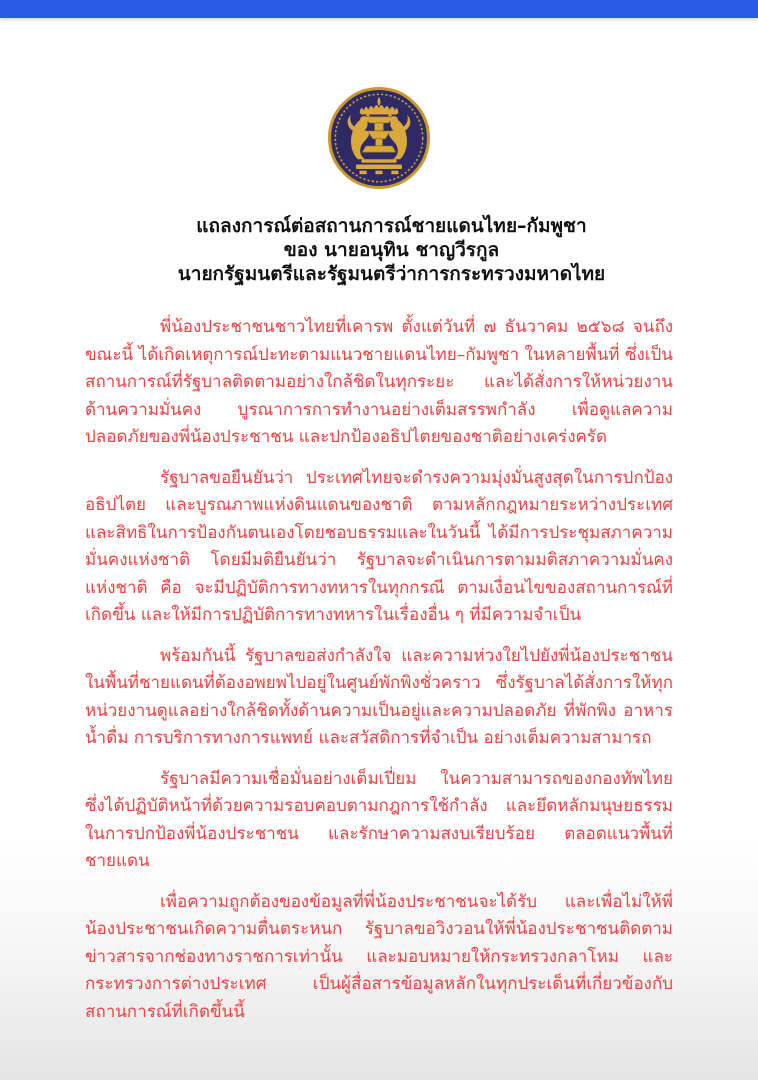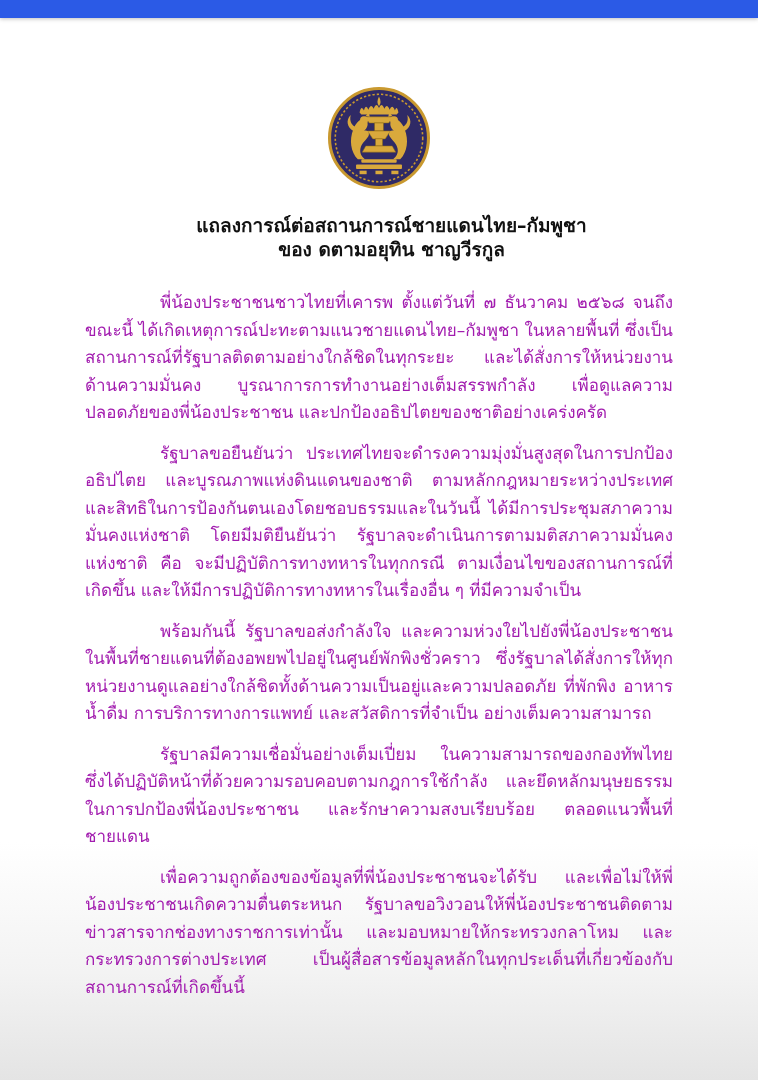--- a/index.html
+++ b/index.html
@@ -31,21 +31,21 @@
     line-height: 24px;
     color: #111111;
   }
   .title-block div { white-space: nowrap; padding-left: 25px; }
   .body-text {
     width: 588px;
     margin: 28px auto 0 auto;
     font-size: 17px;
     line-height: 27.5px;
     text-align: justify;
-    color: #a21caf;
+    color: #ef4444;
   }
   .body-text p {
     margin: 0 0 13px 0;
     text-indent: 75px;
   }
 </style>
 </head>
 <body>
 
 <div class="page">
@@ -87,21 +87,22 @@
         <rect x="34" y="90" width="52" height="5" rx="1"></rect>
         <rect x="38" y="97" width="8" height="4"></rect>
         <rect x="56" y="97" width="8" height="4"></rect>
         <rect x="74" y="97" width="8" height="4"></rect>
       </g>
     </svg>
   </div>
 
   <div class="title-block">
     <div>แถลงการณ์ต่อสถานการณ์ชายแดนไทย–กัมพูชา</div>
-    <div>ของ ดตามอยุทิน ชาญวีรกูล</div>
+    <div>ของ นายอนุทิน ชาญวีรกูล</div>
+    <div>นายกรัฐมนตรีและรัฐมนตรีว่าการกระทรวงมหาดไทย</div>
   </div>
 
   <div class="body-text">
     <p>พี่น้องประชาชนชาวไทยที่เคารพ ตั้งแต่วันที่ ๗ ธันวาคม ๒๕๖๘ จนถึงขณะนี้ ได้เกิดเหตุการณ์ปะทะตามแนวชายแดนไทย–กัมพูชา ในหลายพื้นที่ ซึ่งเป็นสถานการณ์ที่รัฐบาลติดตามอย่างใกล้ชิดในทุกระยะ และได้สั่งการให้หน่วยงานด้านความมั่นคง บูรณาการการทำงานอย่างเต็มสรรพกำลัง เพื่อดูแลความปลอดภัยของพี่น้องประชาชน และปกป้องอธิปไตยของชาติอย่างเคร่งครัด</p>
     <p>รัฐบาลขอยืนยันว่า ประเทศไทยจะดำรงความมุ่งมั่นสูงสุดในการปกป้องอธิปไตย และบูรณภาพแห่งดินแดนของชาติ ตามหลักกฎหมายระหว่างประเทศ และสิทธิในการป้องกันตนเองโดยชอบธรรมและในวันนี้ ได้มีการประชุมสภาความมั่นคงแห่งชาติ โดยมีมติยืนยันว่า รัฐบาลจะดำเนินการตามมติสภาความมั่นคงแห่งชาติ คือ จะมีปฏิบัติการทางทหารในทุกกรณี ตามเงื่อนไขของสถานการณ์ที่เกิดขึ้น และให้มีการปฏิบัติการทางทหารในเรื่องอื่น ๆ ที่มีความจำเป็น</p>
     <p>พร้อมกันนี้ รัฐบาลขอส่งกำลังใจ และความห่วงใยไปยังพี่น้องประชาชนในพื้นที่ชายแดนที่ต้องอพยพไปอยู่ในศูนย์พักพิงชั่วคราว ซึ่งรัฐบาลได้สั่งการให้ทุกหน่วยงานดูแลอย่างใกล้ชิดทั้งด้านความเป็นอยู่และความปลอดภัย ที่พักพิง อาหาร น้ำดื่ม การบริการทางการแพทย์ และสวัสดิการที่จำเป็น อย่างเต็มความสามารถ</p>
     <p>รัฐบาลมีความเชื่อมั่นอย่างเต็มเปี่ยม ในความสามารถของกองทัพไทย ซึ่งได้ปฏิบัติหน้าที่ด้วยความรอบคอบตามกฎการใช้กำลัง และยึดหลักมนุษยธรรมในการปกป้องพี่น้องประชาชน และรักษาความสงบเรียบร้อย ตลอดแนวพื้นที่ชายแดน</p>
     <p>เพื่อความถูกต้องของข้อมูลที่พี่น้องประชาชนจะได้รับ และเพื่อไม่ให้พี่น้องประชาชนเกิดความตื่นตระหนก รัฐบาลขอวิงวอนให้พี่น้องประชาชนติดตามข่าวสารจากช่องทางราชการเท่านั้น และมอบหมายให้กระทรวงกลาโหม และกระทรวงการต่างประเทศ เป็นผู้สื่อสารข้อมูลหลักในทุกประเด็นที่เกี่ยวข้องกับสถานการณ์ที่เกิดขึ้นนี้</p>
   </div>
 

